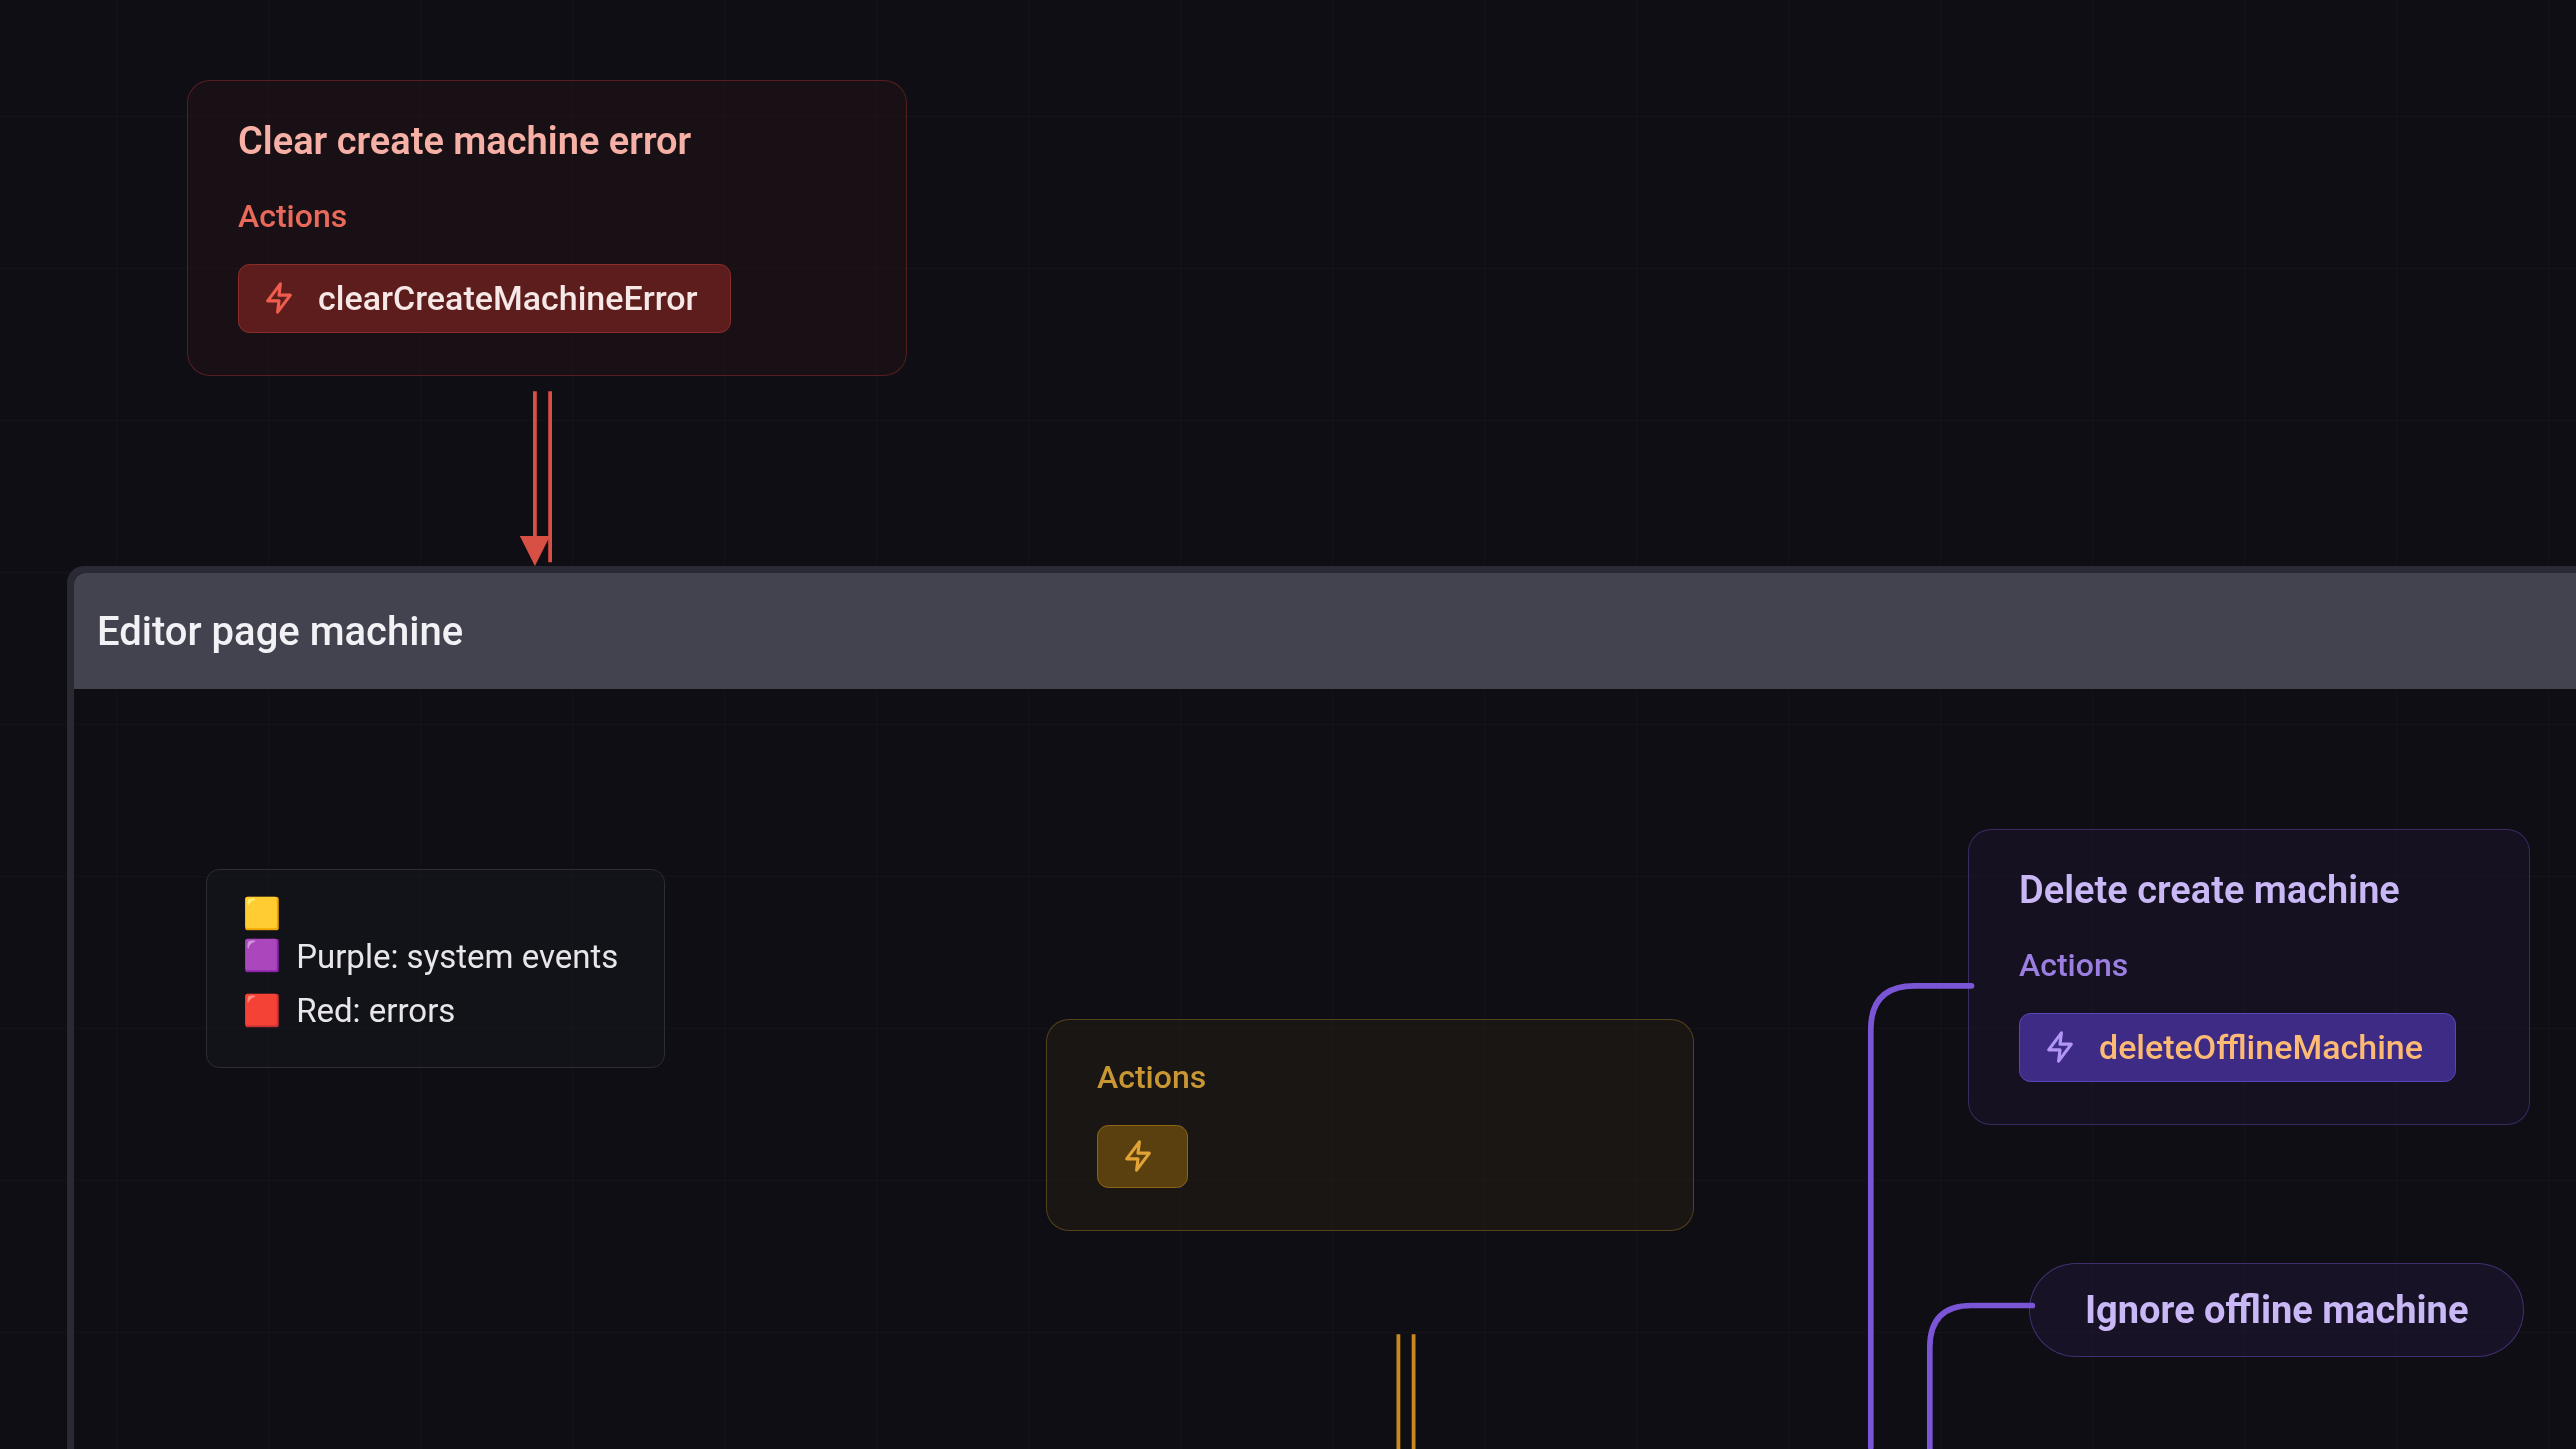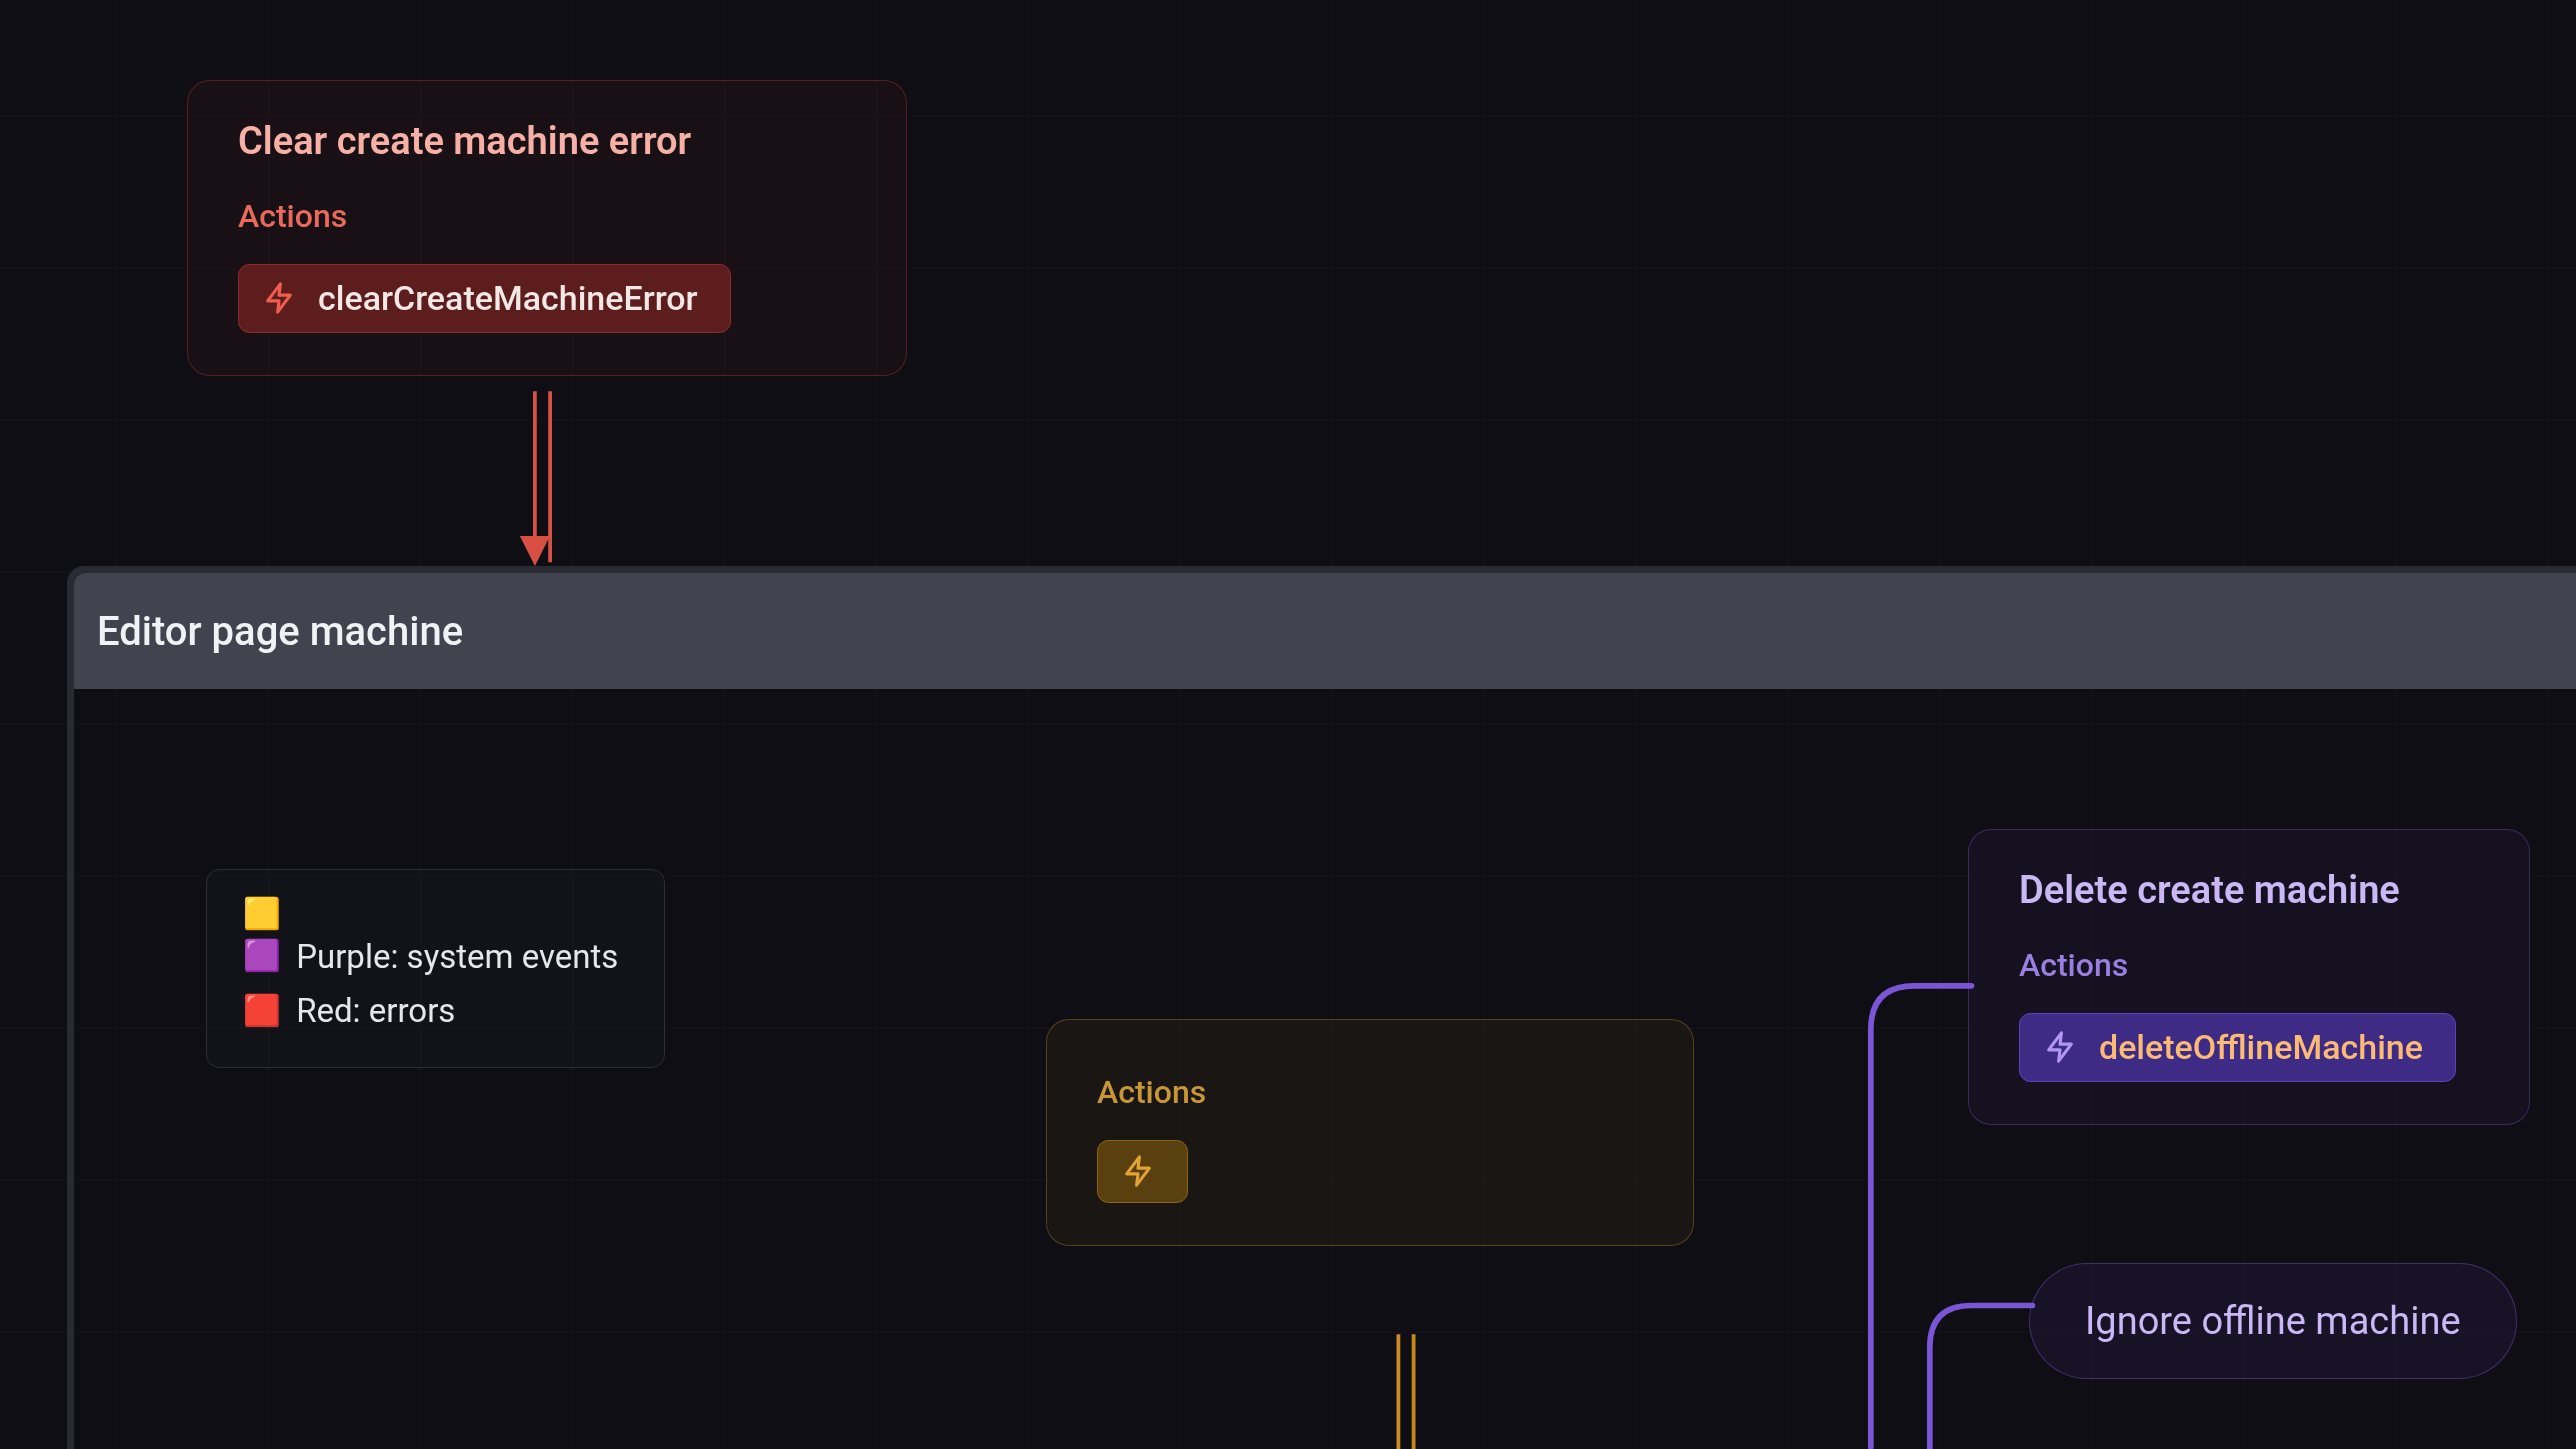--- a/index.html
+++ b/index.html
@@ -29,21 +29,20 @@
   }
   .node-title {
     font-size: 38px;
     font-weight: 600;
     margin-bottom: 34px;
   }
   .node-section-label {
     font-size: 32px;
     font-weight: 500;
     margin-bottom: 29px;
-    margin-top: 15px;
   }
   .action-pill {
     display: inline-flex;
     align-items: center;
     gap: 22px;
     padding: 13.3px 32px 13.3px 23px;
     border-radius: 11.4px;
     font-size: 34px;
     font-weight: 500;
   }
@@ -92,23 +91,23 @@
     background: #3d2b86;
     border: 1.9px solid #5d44b8;
     color: #fdba74;
   }
   .pill-purple .bolt svg path { stroke: #b296f6; }
 
   
   .simple-pill {
     position: absolute;
     border-radius: 9526px;
-    padding: 35px 55px;
+    padding: 24px 55px;
     font-size: 38px;
-    font-weight: 400;
+    font-weight: 700;
   }
   .simple-pill-purple {
     background: rgba(70,40,130,0.18);
     border: 1.9px solid rgba(130,90,220,0.4);
     color: #c9b8f5;
   }
 
   
   .editor-container {
     position: absolute;

